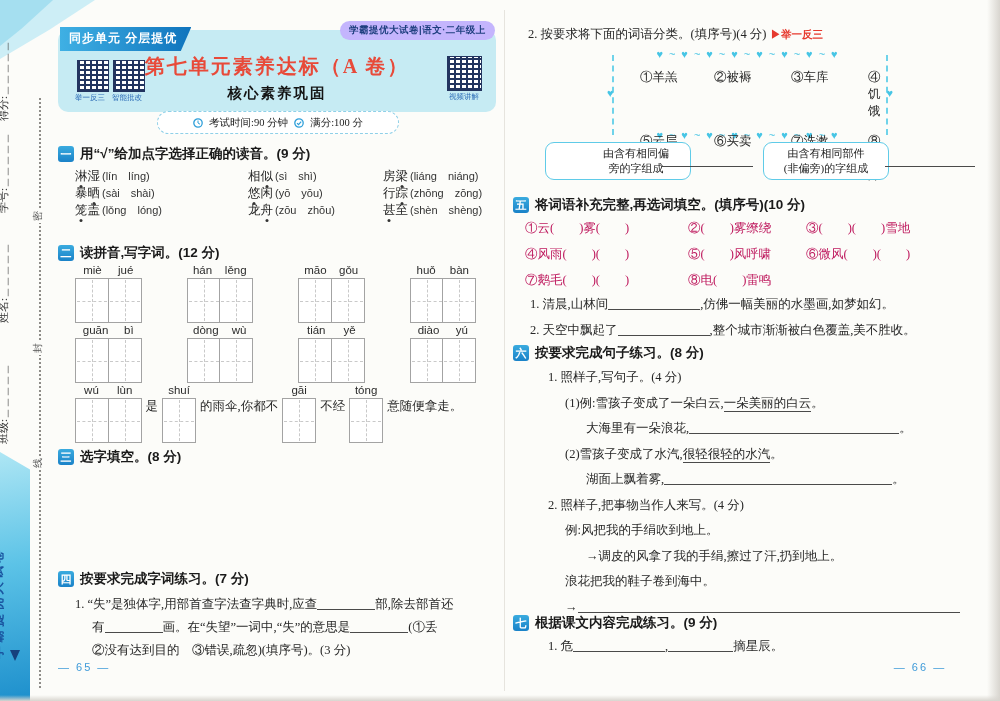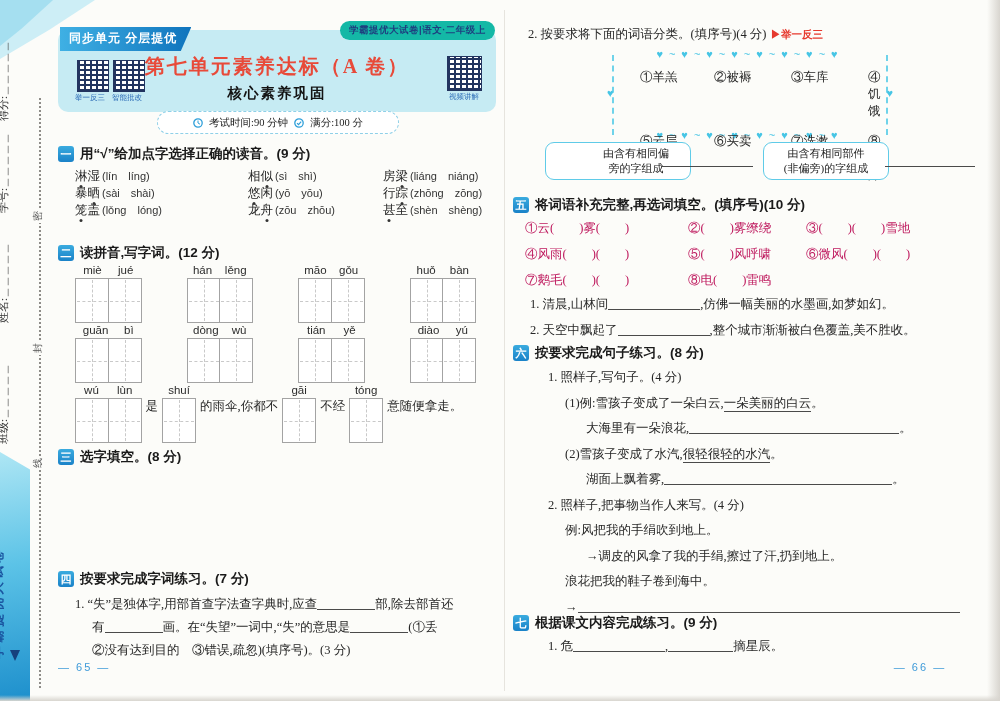--- a/index.html
+++ b/index.html
@@ -19,21 +19,21 @@
   .sealc{position:absolute;left:31px;transform:rotate(-90deg);font-size:10px;color:#555;background:#fcfcf9;padding:1px 2px;z-index:2;font-family:"Liberation Serif",serif;}
   .vfield{position:absolute;left:11px;transform:rotate(-90deg);transform-origin:left bottom;font-size:11px;color:#333;white-space:nowrap;font-family:"Liberation Serif",serif;}
 
   
   .lp{position:absolute;left:58px;top:0;width:440px;height:701px;}
   .rp{position:absolute;left:513px;top:0;width:474px;height:701px;}
 
   
   .band{position:absolute;left:0;top:30px;width:438px;height:82px;background:#c6ebf3;border-radius:10px;}
   .badge{position:absolute;left:2px;top:27px;background:linear-gradient(90deg,#3fb0e4,#0f74bd);color:#fff;font-weight:bold;font-size:12px;padding:3px 14px 4px 9px;clip-path:polygon(0 0,100% 0,92% 100%,0 100%);letter-spacing:1px;}
-  .brand{position:absolute;left:282px;top:21px;background:#14b8a6;border-radius:10px;padding:3px 9px;font-weight:bold;font-size:9.5px;color:#1e3f7f;letter-spacing:.5px;}
+  .brand{position:absolute;left:282px;top:21px;background:#c4b5fd;border-radius:10px;padding:3px 9px;font-weight:bold;font-size:9.5px;color:#1e3f7f;letter-spacing:.5px;}
   .qr{position:absolute;width:30px;height:30px;border:1px solid #22345f;background:#fff;background-image:repeating-linear-gradient(0deg,#22345f 0 2px,transparent 2px 5px),repeating-linear-gradient(90deg,#22345f 0 2px,transparent 2px 6px);}
   .qrlabel{position:absolute;font-size:7.5px;color:#2f6fb8;white-space:nowrap;}
   .ttl{position:absolute;left:0;top:53px;width:438px;text-align:center;font-family:"Liberation Serif",serif;font-weight:bold;font-size:20px;color:#e84a39;letter-spacing:2px;}
   .sttl{position:absolute;left:0;top:84px;width:438px;text-align:center;font-weight:bold;font-size:14.5px;color:#141414;letter-spacing:2px;}
   .meta{position:absolute;left:99px;top:111px;width:240px;height:21px;background:#fff;border:1.5px dashed #8fd0e8;border-radius:13px;display:flex;align-items:center;justify-content:center;gap:6px;font-family:"Liberation Serif",serif;font-size:10.5px;color:#222;}
 
   
   .sech{position:absolute;display:flex;align-items:center;gap:6px;}
   .secnum{width:16px;height:16px;border-radius:3px;background:linear-gradient(180deg,#3aabdf,#1a82c8);color:#fff;font-size:11px;font-weight:bold;display:flex;align-items:center;justify-content:center;flex:0 0 auto;}
   .sectitle{font-weight:bold;font-size:13.5px;color:#1a1a1a;}

